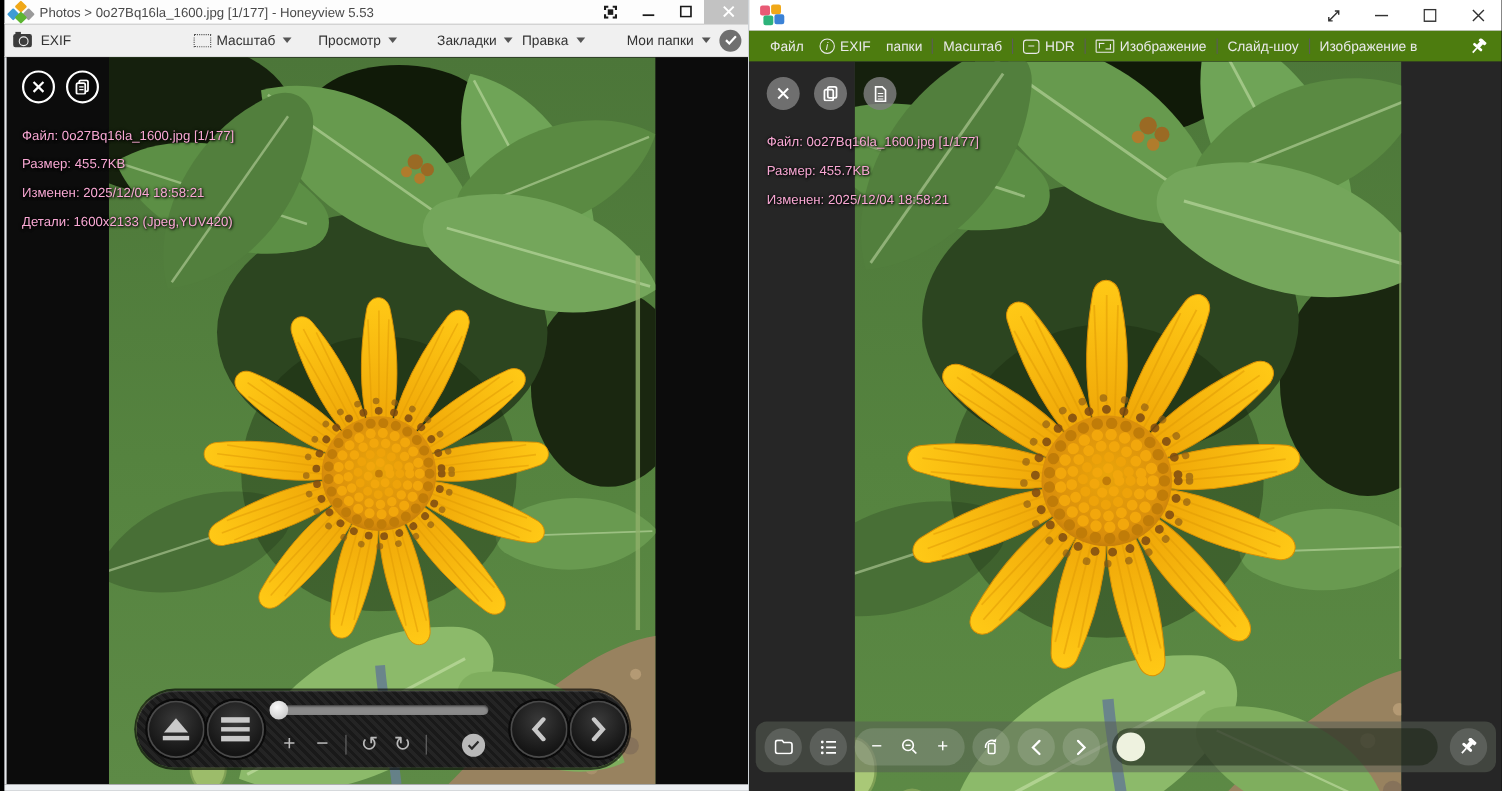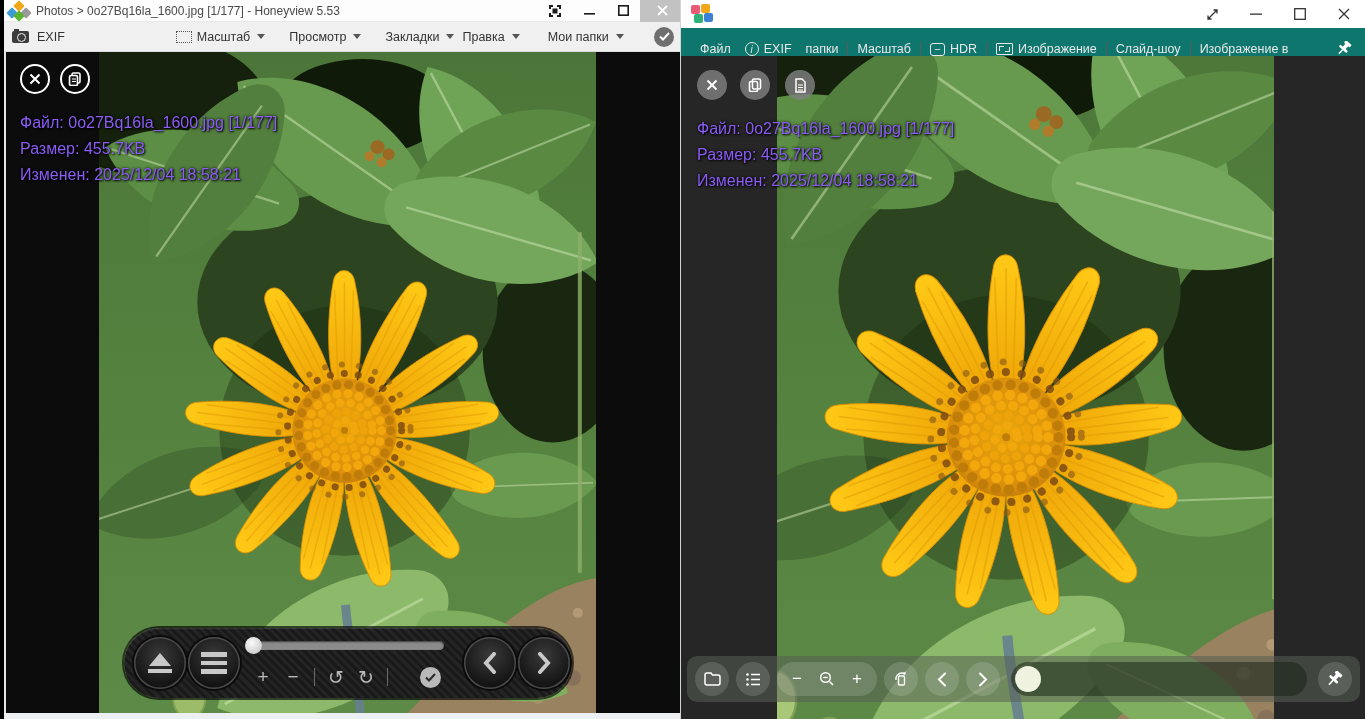--- a/index.html
+++ b/index.html
@@ -40,21 +40,21 @@
   .photo svg { display:block; width:100%; height:100%; }
   .photo-left { left:93px; width:497px; }
   .photo-right { left:96px; width:497px; }
 
   
   .exif-overlay { position:absolute; z-index:5; }
   .ov-btnrow { display:flex; gap:10px; margin-bottom:16px; }
   .ov-btn { width:30px; height:30px; border-radius:50%; display:flex; align-items:center; justify-content:center; }
   .ov-btn.outline { border:2px solid #fff; background:rgba(0,0,0,0.18); color:#fff; }
   .ov-btn.solid { background:rgba(128,128,128,0.82); color:#fff; }
-  .ov-line { color:#8b5cf6; font-size:16px; line-height:26px; white-space:nowrap;
+  .ov-line { color:#f9a8d4; font-size:12px; line-height:26px; white-space:nowrap;
              text-shadow:0 0 3px rgba(0,0,0,.95), 1px 1px 2px rgba(0,0,0,.9); }
 
   
   .hv-bar { position:absolute; left:118px; top:576px; width:448px; height:70px; border-radius:35px;
             background:repeating-linear-gradient(45deg,#242424 0 3px,#191919 3px 6px);
             box-shadow:0 0 0 2px rgba(0,0,0,.65), inset 0 1px 1px rgba(255,255,255,.12); z-index:6; }
   .hv-bigbtn { position:absolute; width:52px; height:52px; border-radius:50%; top:9px;
                background:radial-gradient(circle at 50% 35%, #3a3a3a, #141414 70%);
                box-shadow:0 0 0 2px #0a0a0a, inset 0 0 0 1.5px #4a4a4a;
                display:flex; align-items:center; justify-content:center; color:#c9c9c9; }
@@ -79,22 +79,22 @@
   .win-right { position:absolute; left:680px; top:0; width:685px; height:719px; background:#262626;
                border-left:1px solid #cfd4d8; }
   .bv-titlebar { position:absolute; left:0; top:0; width:685px; height:28px; background:#ffffff;
                  display:flex; align-items:center; }
   .bv-logo { width:24px; height:20px; margin-left:10px; position:relative; }
   .bv-logo i { position:absolute; width:9px; height:9px; border-radius:2px; }
   .bv-title { font-size:13px; color:#1f1f1f; margin-left:8px; white-space:nowrap; }
   .bv-controls { margin-left:auto; display:flex; height:28px; }
   .bv-controls .wbtn { width:44px; height:28px; display:flex; align-items:center; justify-content:center; color:#333; }
 
-  .bv-toolbar { position:absolute; left:0; top:28px; width:685px; height:28px; background:#0f766e;
-                display:flex; align-items:flex-end; font-size:12.5px; color:#e9e9e9; padding-left:12px; }
+  .bv-toolbar { position:absolute; left:0; top:28px; width:685px; height:28px; background:#4d7c0f;
+                display:flex; align-items:center; font-size:12.5px; color:#e9e9e9; padding-left:12px; }
   .bv-item { display:flex; align-items:center; gap:5px; padding:0 7px; white-space:nowrap; }
   .bv-sep { width:1px; height:14px; background:#5b5b5b; margin:0 2px; }
   .i-circle { width:14px; height:14px; border:1.2px solid #e9e9e9; border-radius:50%;
               display:flex; align-items:center; justify-content:center; font-size:10px; font-style:italic; }
   .i-hdr { width:15px; height:13px; border:1.2px solid #e9e9e9; border-radius:3px;
            display:flex; align-items:center; justify-content:center; font-size:11px; line-height:0; }
   .i-img { width:17px; height:12px; border:1.2px solid #e9e9e9; border-radius:1px; position:relative; }
   .i-img::before { content:""; position:absolute; left:2px; top:2px; width:4px; height:4px;
                    border-left:1.2px solid #e9e9e9; border-top:1.2px solid #e9e9e9; }
   .i-img::after { content:""; position:absolute; right:2px; bottom:2px; width:4px; height:4px;
@@ -250,29 +250,29 @@
       </div>
       <div class="hv-menu-item" style="margin-left:103px">
         <span class="frame-icon"></span>
         <span>Масштаб</span>
           <span class="tri-down"></span>
       </div>
       <div class="hv-menu-item" style="margin-left:16px">
         <span>Просмотр</span>
           <span class="tri-down"></span>
       </div>
-      <div class="hv-menu-item" style="margin-left:16px">
+      <div class="hv-menu-item" style="margin-left:28px">
         <span>Закладки</span>
           <span class="tri-down"></span>
       </div>
       <div class="hv-menu-item" style="margin-left:0">
         <span>Правка</span>
           <span class="tri-down"></span>
       </div>
-      <div class="hv-menu-item" style="margin-left:20px">
+      <div class="hv-menu-item" style="margin-left:30px">
         <span>Мои папки</span>
           <span class="tri-down"></span>
       </div>
       <div class="hv-check">
         <svg class="gl" width="11" height="9" viewBox="0 0 11 9">
             <path d="M1 4.5 L4 7.5 L10 1" stroke="#fff" stroke-width="2" fill="none"></path>
           </svg>
       </div>
     </div>
 
@@ -294,20 +294,21 @@
             <svg class="gl" width="14" height="14" viewBox="0 0 14 14">
                 <rect x="4" y="1" width="8" height="10" rx="1.5" fill="none" stroke="#fff" stroke-width="1.6"></rect>
                 <rect x="1.5" y="3.5" width="8" height="10" rx="1.5" fill="#1b1b1b" stroke="#fff" stroke-width="1.6"></rect>
                 <path d="M4 7h4M4 9.5h4" stroke="#fff" stroke-width="1.2"></path>
               </svg>
           </div>
         </div>
         <div class="ov-line">Файл: 0o27Bq16la_1600.jpg [1/177]</div>
         <div class="ov-line">Размер: 455.7KB</div>
         <div class="ov-line">Изменен: 2025/12/04 18:58:21</div>
+        <div class="ov-line">Детали: 1600x2133 (Jpeg,YUV420)</div>
       </div>
 
       <div class="hv-bar">
         <div class="hv-bigbtn" style="left:10px">
           <span class="eject">
               <span class="t"></span>
               <span class="b"></span>
             </span>
         </div>
         <div class="hv-bigbtn" style="left:64px">

